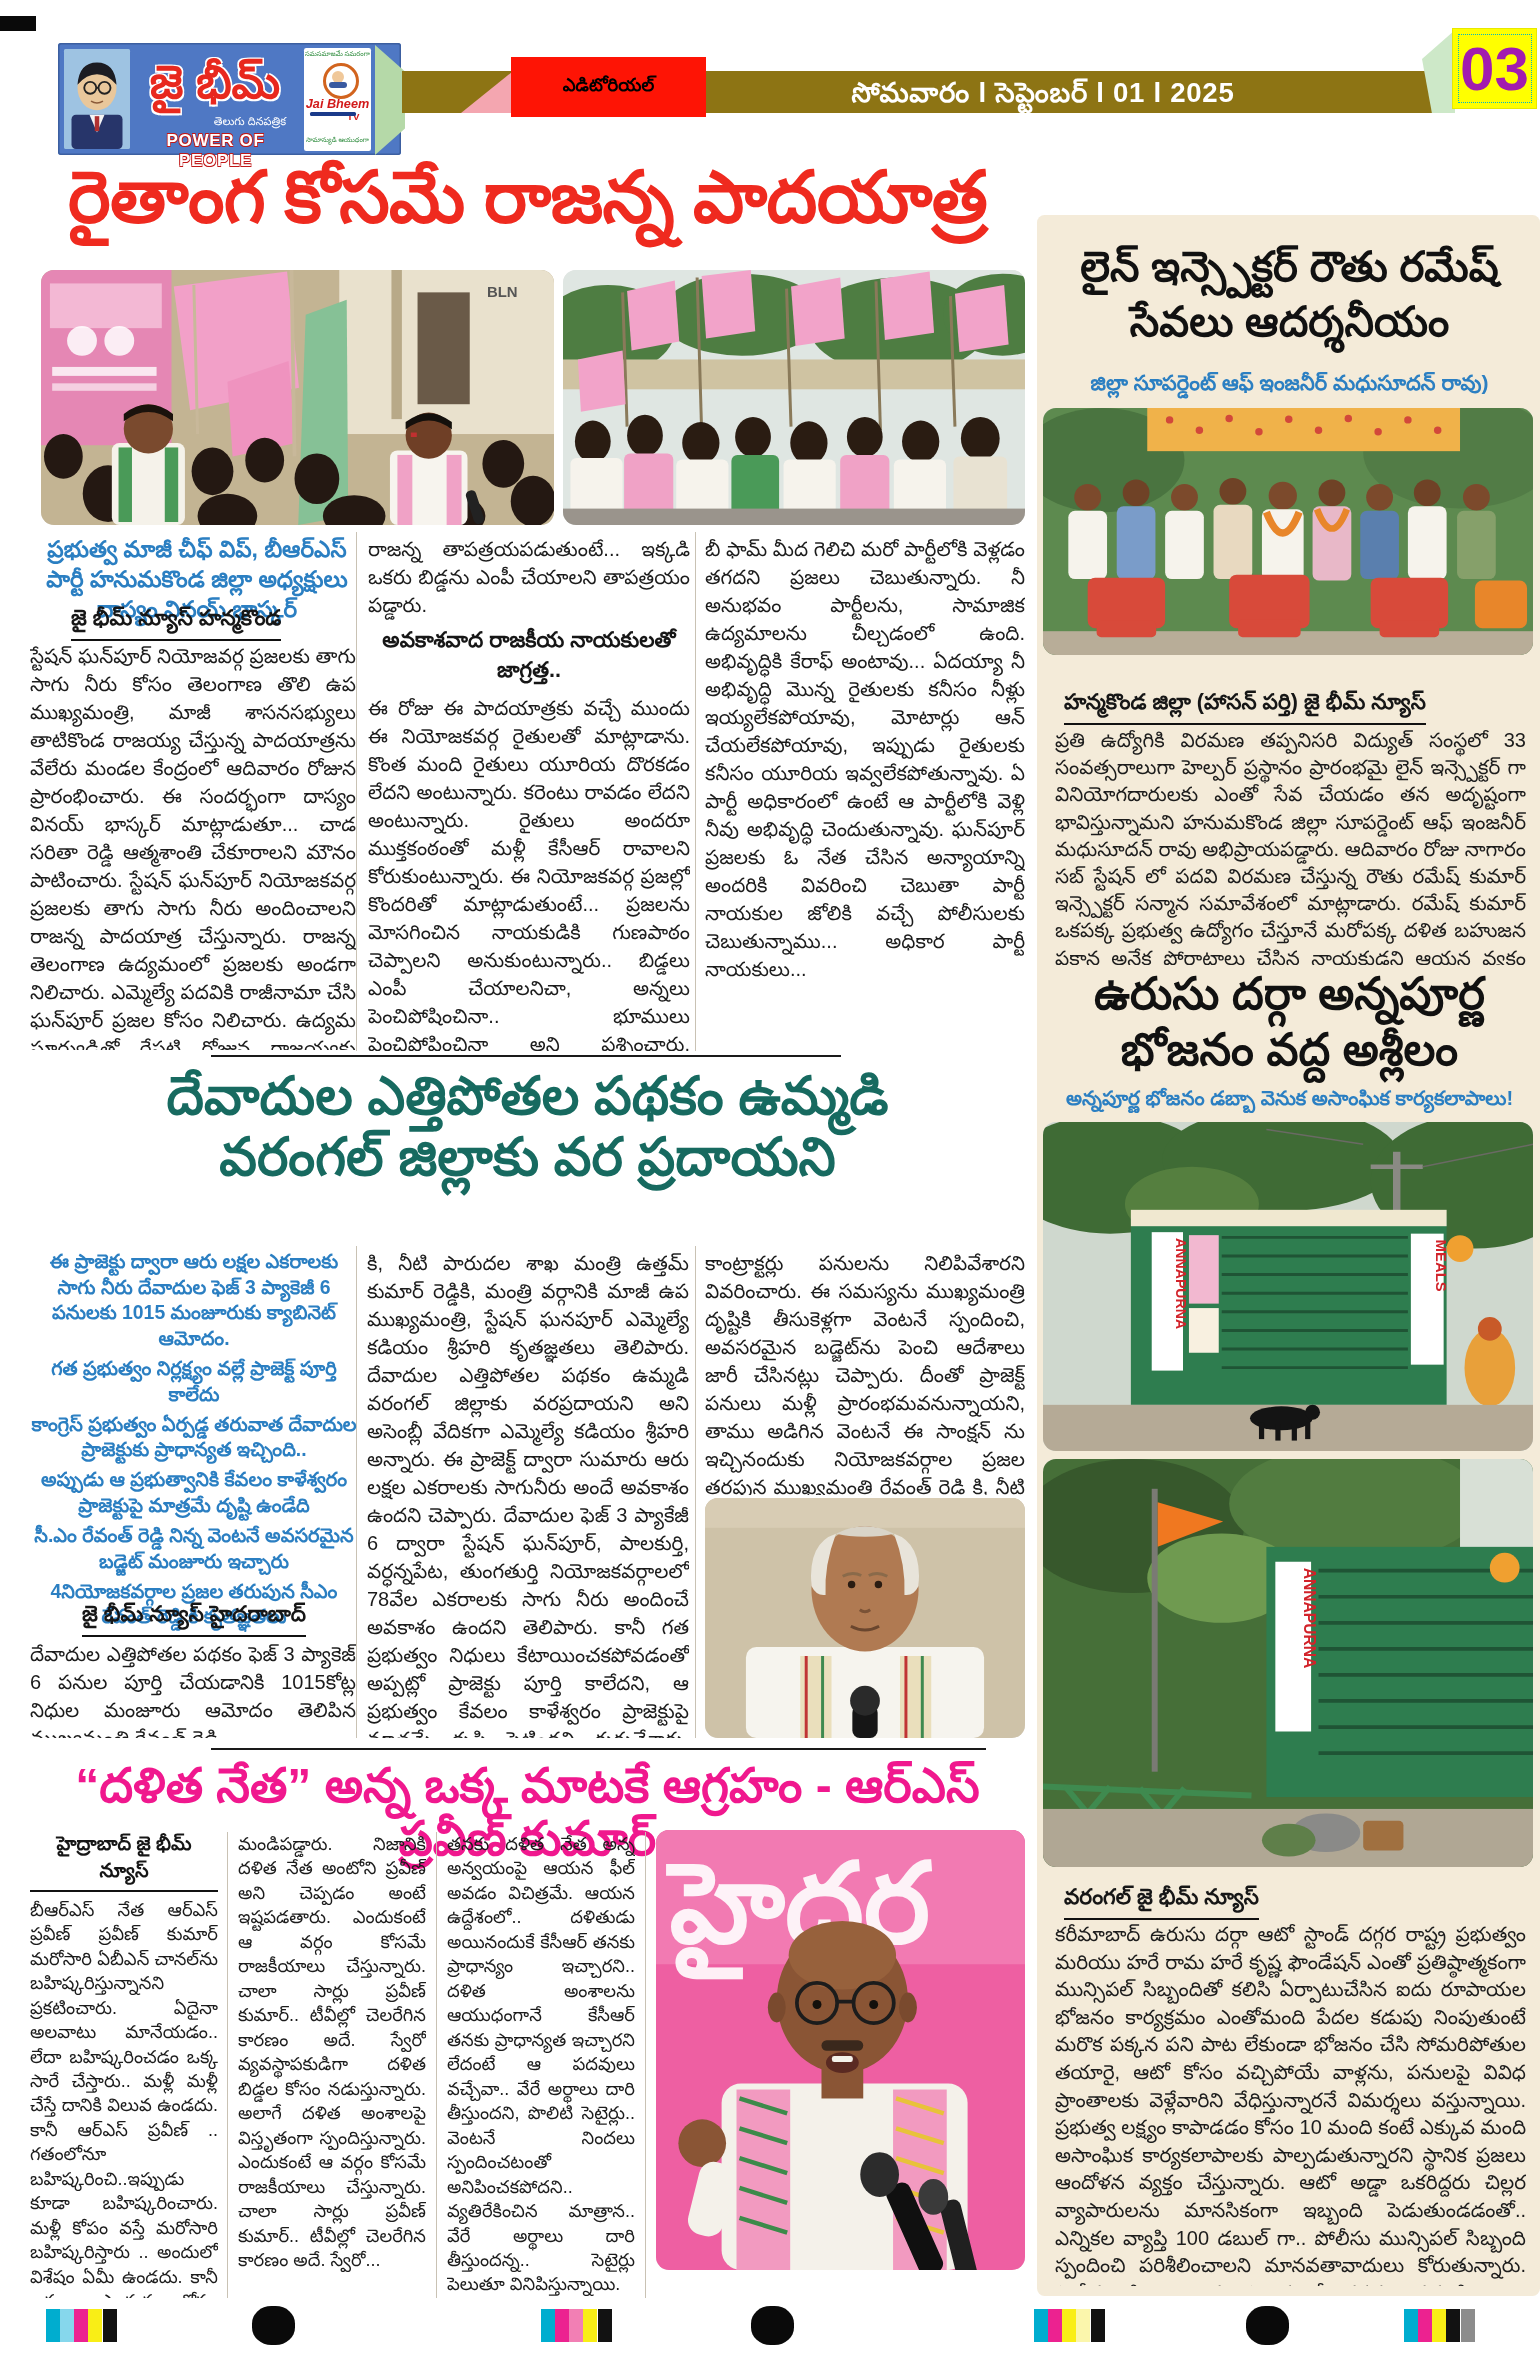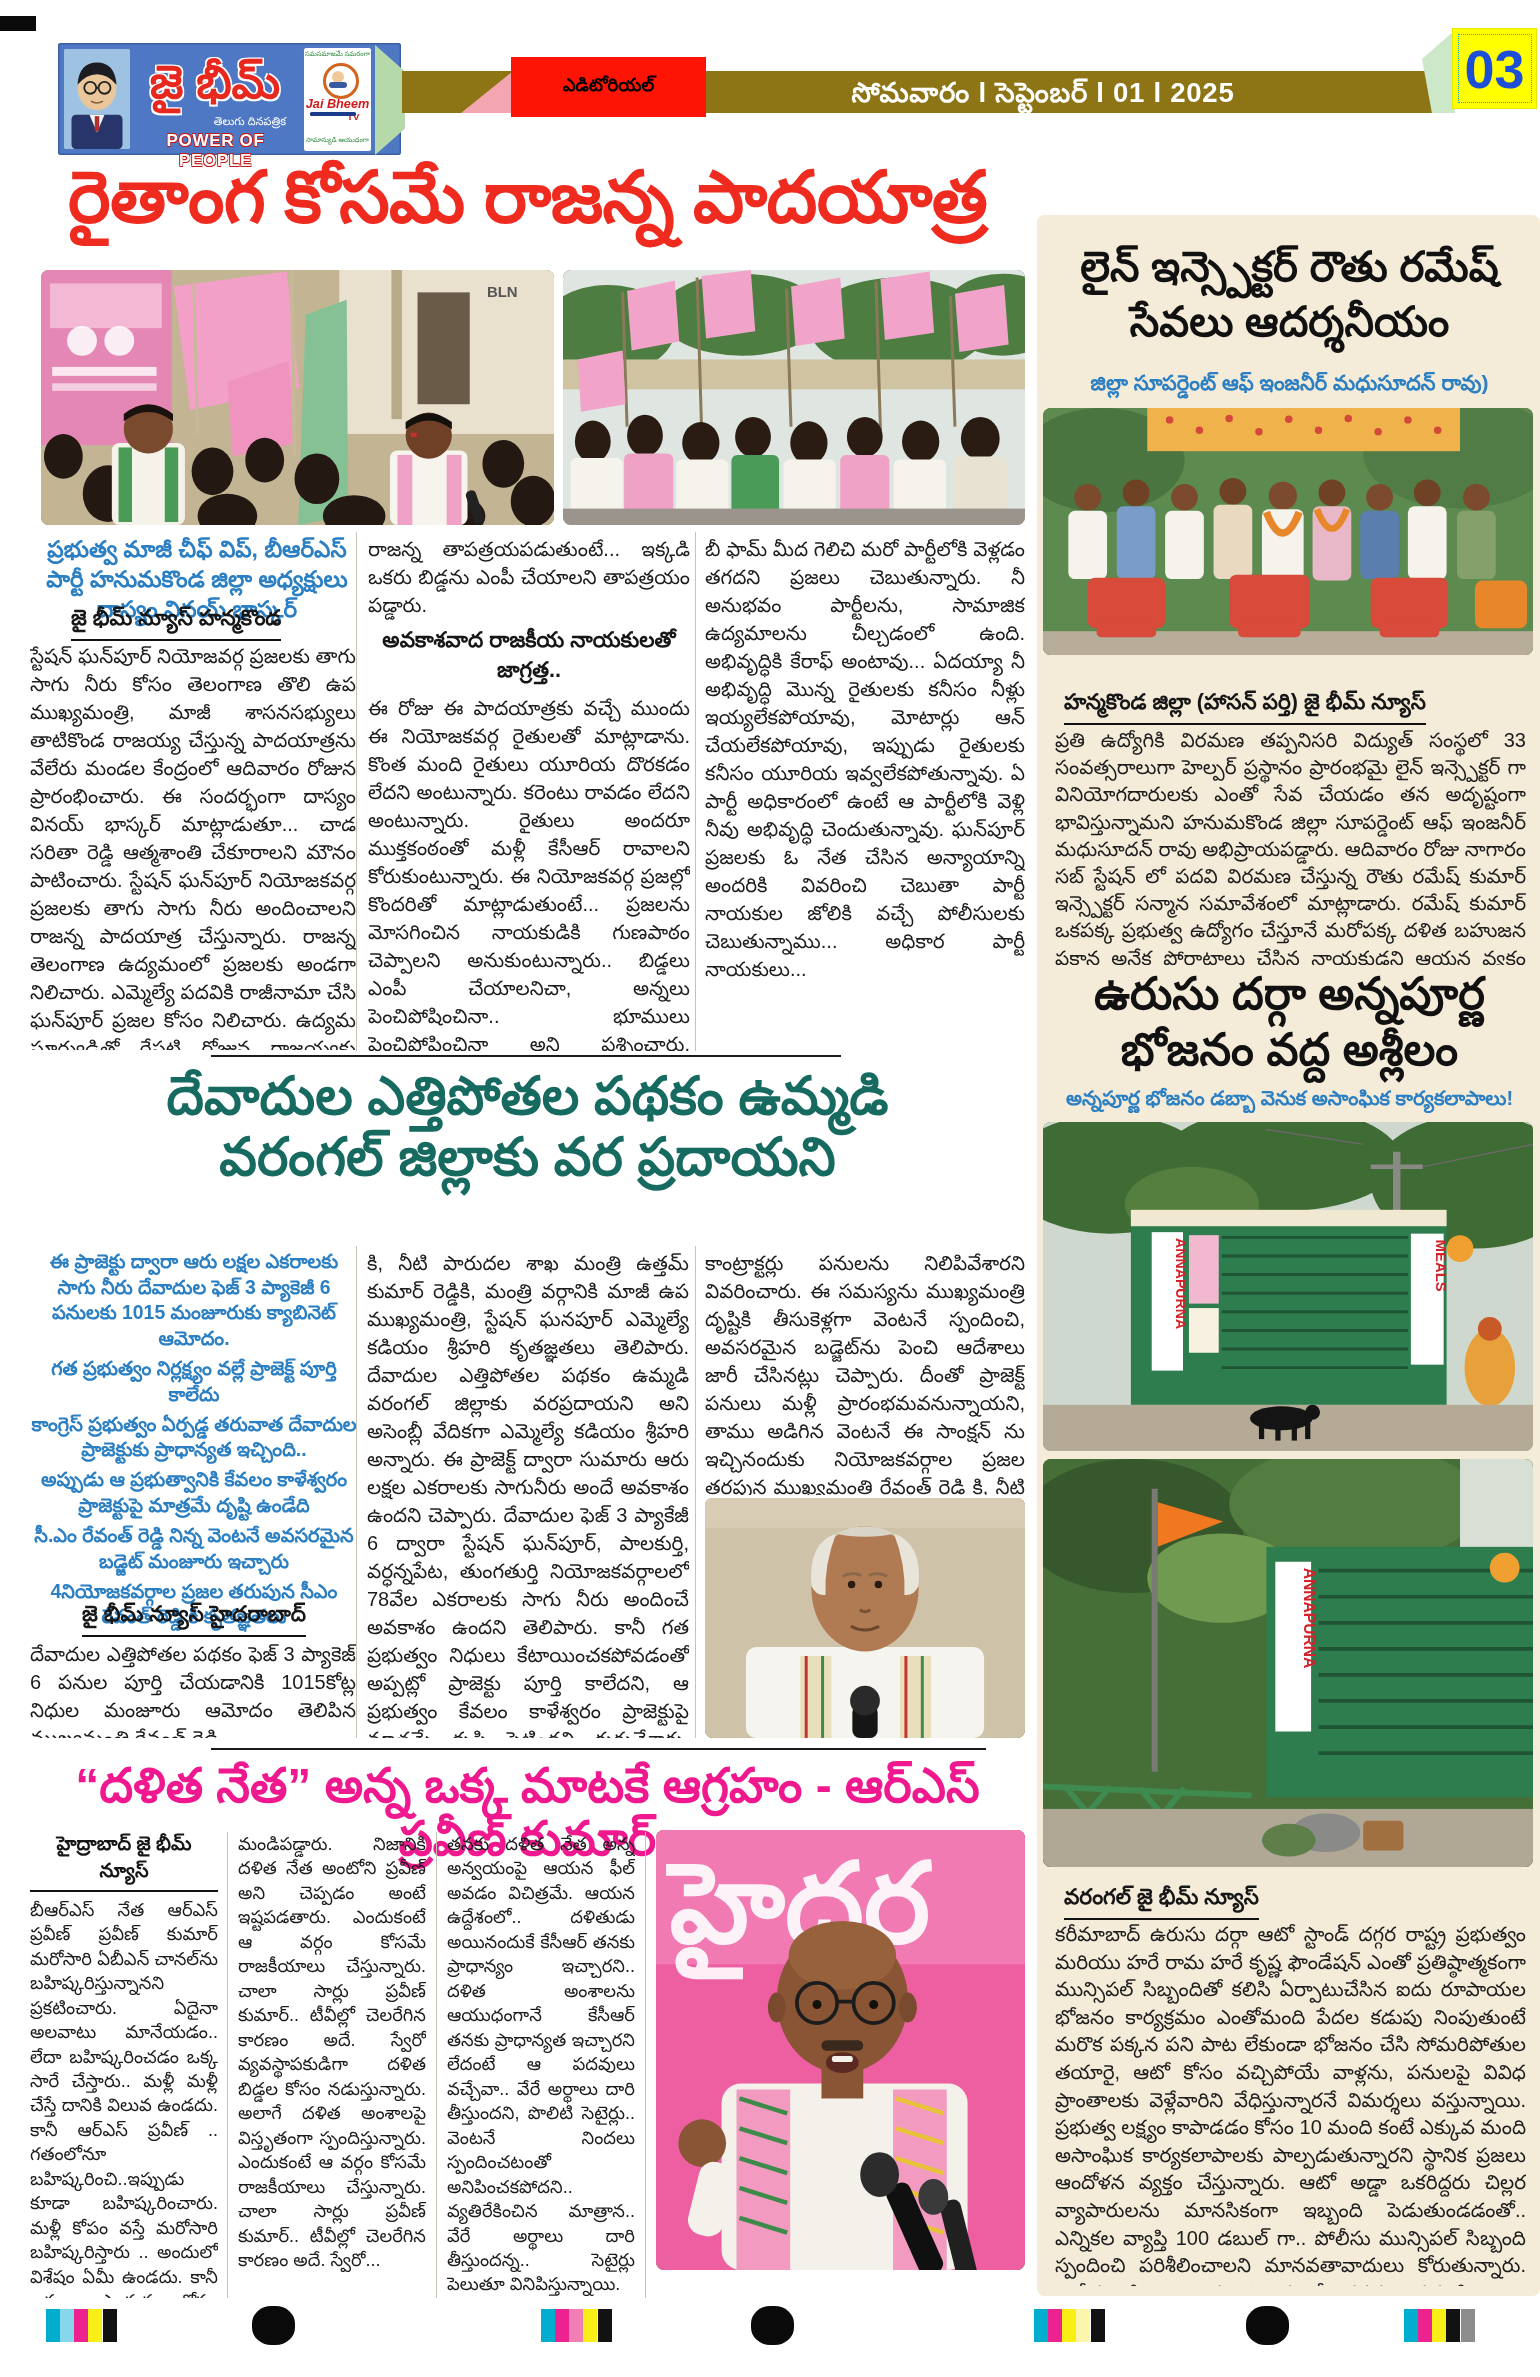--- a/index.html
+++ b/index.html
@@ -6,21 +6,21 @@
   .page{position:relative;width:1541px;height:2377px;background:#ffffff;overflow:hidden;
         font-family:"Liberation Sans","DejaVu Sans",sans-serif;color:#161616;}
   .abs{position:absolute;}
   .c{text-align:center;}
   .j{text-align:justify;text-justify:inter-word;}
   .body-txt{font-size:20px;line-height:1.40;color:#1c1c1c;}
   .byline{display:inline-block;font-weight:bold;font-size:21.6px;border-bottom:2.2px solid #111;padding-bottom:3.7px;}
   .blue{color:#2b7fc2;}
   .crosshead{font-weight:bold;font-size:21.6px;text-align:center;margin:7.5px 0;}
   .colrule{width:0.7px;background:#c9c2b4;}
-  .photo{overflow:hidden;border-radius:8px;background:#4d7c0f;}
+  .photo{overflow:hidden;border-radius:13px;background:#e5e5e5;}
   .photo svg{display:block;width:100%;height:100%;}
   .headline-red{color:#ef2a1f;font-weight:800;}
   .headline-teal{color:#176a60;font-weight:800;}
   .headline-pink{color:#f0188e;font-weight:800;}
   .swatch{position:absolute;top:0;width:14px;height:33px;}
   .ovalmark{position:absolute;background:#0a0a0a;border-radius:45%;}
 </style>
 </head>
 <body>
 
@@ -68,21 +68,21 @@
   <div class="abs" style="left:402px;top:71px;width:1047px;height:42px;background:#8d7414;"></div>
   <div class="abs" style="left:461px;top:72px;width:51px;height:41px;background:#f4a6b0;clip-path:polygon(100% 0,100% 100%,0 100%);"></div>
   <div class="abs" style="left:511px;top:57px;width:195px;height:60px;background:#fe1405;display:flex;align-items:center;justify-content:center;">
     <span style="color:#000000;font-size:18px;font-weight:800;">ఎడిటోరియల్</span>
   </div>
   <div class="abs c" style="left:715px;top:77px;width:656px;color:#fff;font-size:27.6px;font-weight:800;letter-spacing:0.7px;">సోమవారం  l  సెప్టెంబర్  l 01  l  2025</div>
 
   <div class="abs" style="left:1422px;top:30px;width:33px;height:83px;background:#cde8c8;clip-path:polygon(100% 0,100% 100%,30% 100%,0 35%);"></div>
   <div class="abs" style="left:1452px;top:28px;width:83px;height:79px;background:#ffff00;border:1.5px solid #e8e800;display:flex;align-items:center;justify-content:center;">
     <div style="width:72px;height:67px;border:1.5px dotted #00b8c8;display:flex;align-items:center;justify-content:center;">
-      <span style="color:#1d4ed8;font-size:54px;font-weight:800;line-height:1;">03</span>
+      <span style="color:#a21caf;font-size:62px;font-weight:800;line-height:1;">03</span>
     </div>
   </div>
 
   <div class="abs c headline-red" style="left:30px;top:158px;width:995px;font-size:72px;line-height:1.1;letter-spacing:-0.7px;">రైతాంగ కోసమే రాజన్న పాదయాత్ర</div>
 
   <div class="abs photo" style="left:41px;top:270px;width:513px;height:255px;">
     <svg viewBox="0 0 688 342" preserveAspectRatio="none">
       <rect width="688" height="342" fill="#c3b493"></rect>
       <rect x="400" y="0" width="288" height="220" fill="#e9e1cd"></rect>
       <rect x="505" y="30" width="70" height="150" fill="#6a5a48"></rect>

